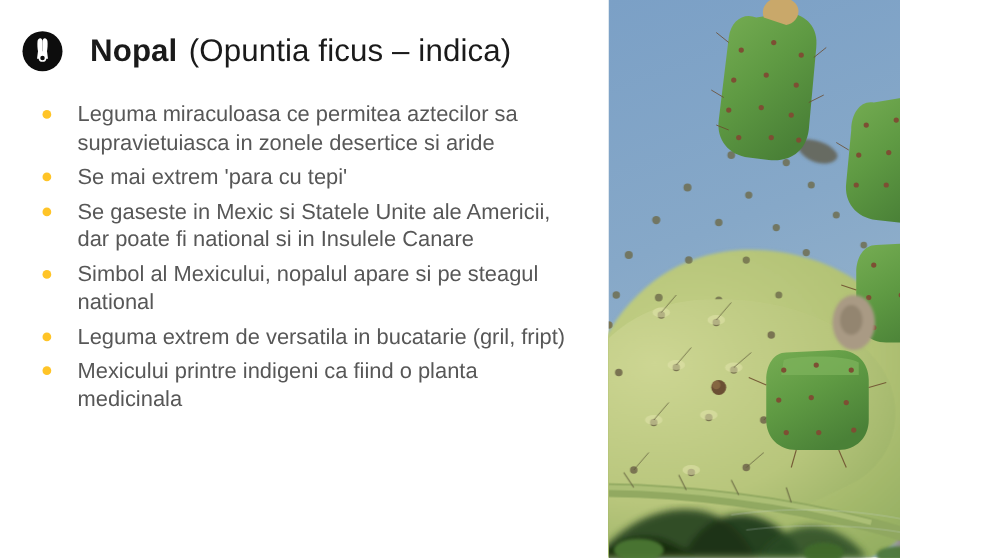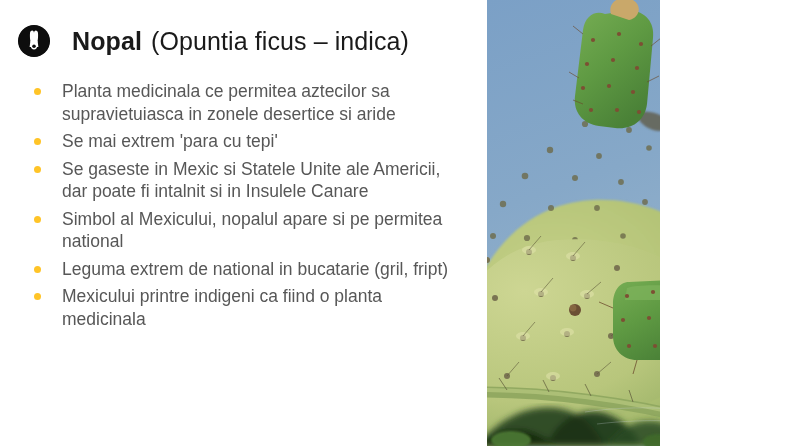--- a/index.html
+++ b/index.html
@@ -5,21 +5,21 @@
   html, body {
     margin: 0;
     padding: 0;
     background: #ffffff;
   }
   body {
     font-family: "Liberation Sans", sans-serif;
   }
   .slide {
     position: relative;
-    width: 660px;
+    width: 720px;
     height: 446px;
     background: #ffffff;
     overflow: hidden;
   }
 
   
   .title-row {
     position: absolute;
     left: 18px;
     top: 20px;
@@ -126,37 +126,37 @@
     </span>
 
     <span class="title-text">
       <span class="title-main">Nopal</span><span class="title-sci">(Opuntia ficus – indica)</span>
     </span>
   </div>
 
   <ul class="bullets">
     <li class="bullet-item">
       <span class="bullet-dot"></span>
-      <span class="bullet-text">Planta medicinala ce permitea aztecilor sa supravietuiasca in zonele desertice si aride</span>
+      <span class="bullet-text">Leguma miraculoasa ce permitea aztecilor sa supravietuiasca in zonele desertice si aride</span>
     </li>
     <li class="bullet-item">
       <span class="bullet-dot"></span>
       <span class="bullet-text">Se mai extrem 'para cu tepi'</span>
     </li>
     <li class="bullet-item">
       <span class="bullet-dot"></span>
-      <span class="bullet-text">Se gaseste in Mexic si Statele Unite ale Americii, dar poate fi intalnit si in Insulele Canare</span>
-    </li>
-    <li class="bullet-item">
-      <span class="bullet-dot"></span>
-      <span class="bullet-text">Simbol al Mexicului, nopalul apare si pe permitea national</span>
-    </li>
-    <li class="bullet-item">
-      <span class="bullet-dot"></span>
-      <span class="bullet-text">Leguma extrem de national in bucatarie (gril, fript)</span>
+      <span class="bullet-text">Se gaseste in Mexic si Statele Unite ale Americii, dar poate fi national si in Insulele Canare</span>
+    </li>
+    <li class="bullet-item">
+      <span class="bullet-dot"></span>
+      <span class="bullet-text">Simbol al Mexicului, nopalul apare si pe steagul national</span>
+    </li>
+    <li class="bullet-item">
+      <span class="bullet-dot"></span>
+      <span class="bullet-text">Leguma extrem de versatila in bucatarie (gril, fript)</span>
     </li>
     <li class="bullet-item">
       <span class="bullet-dot"></span>
       <span class="bullet-text">Mexicului printre indigeni ca fiind o planta medicinala</span>
     </li>
   </ul>
 
   <div class="photo">
     <svg width="305" height="446" viewBox="0 0 305 446" aria-hidden="true">
       <defs>

